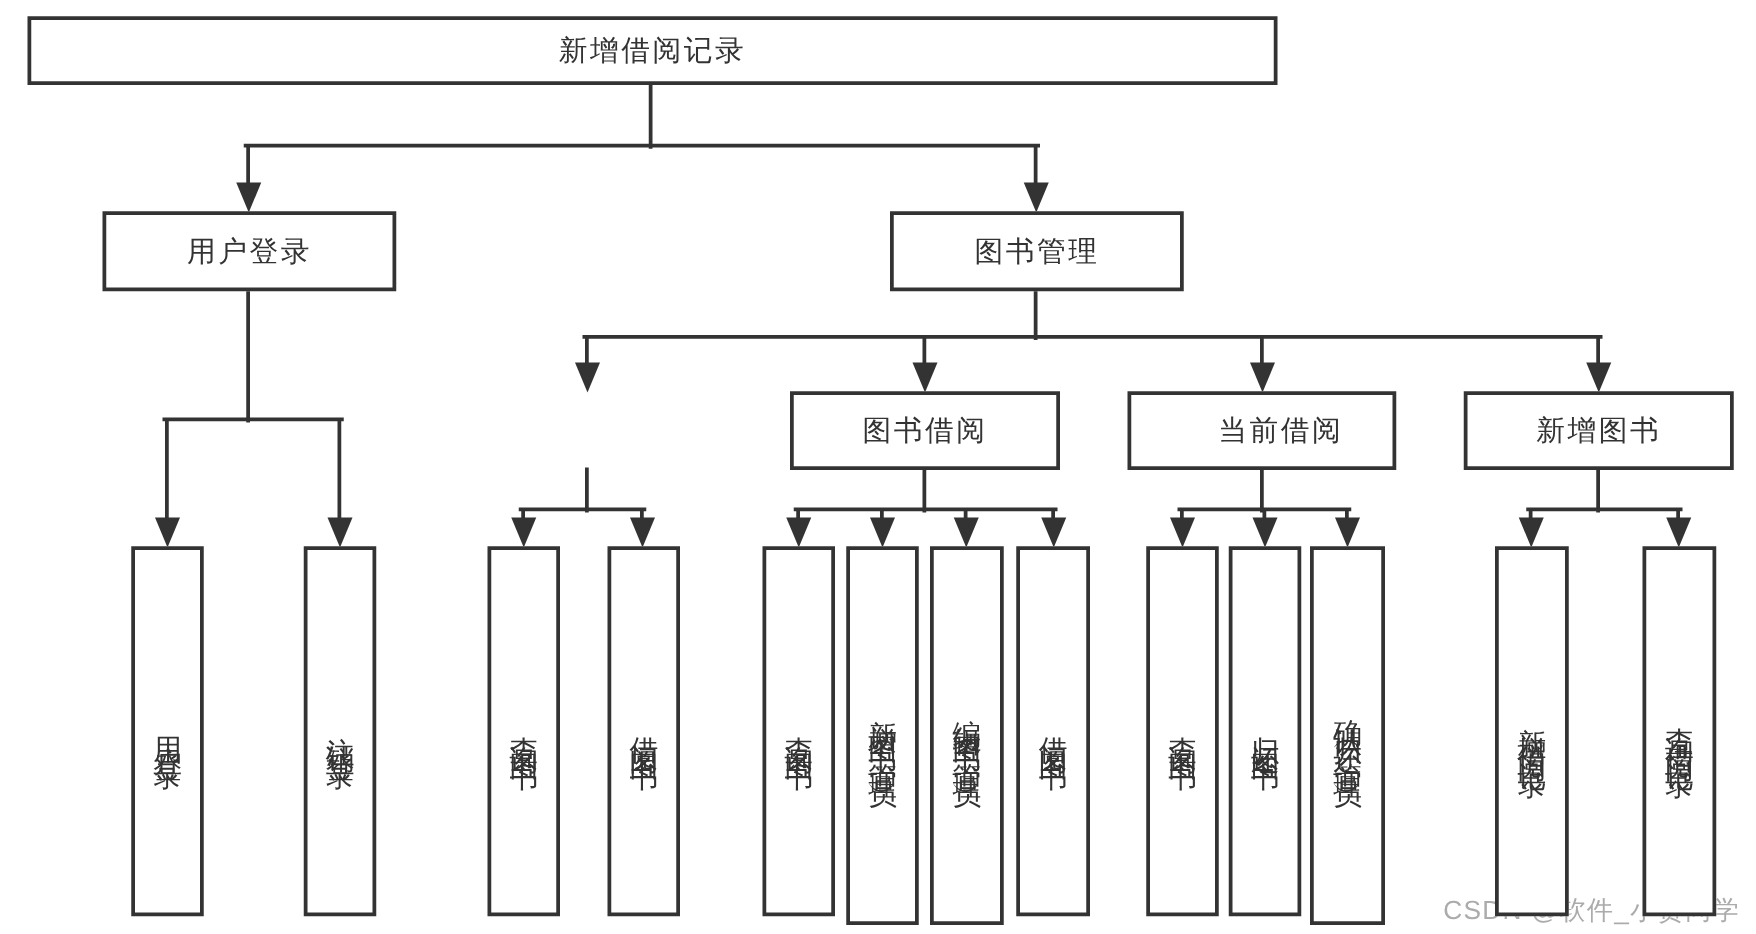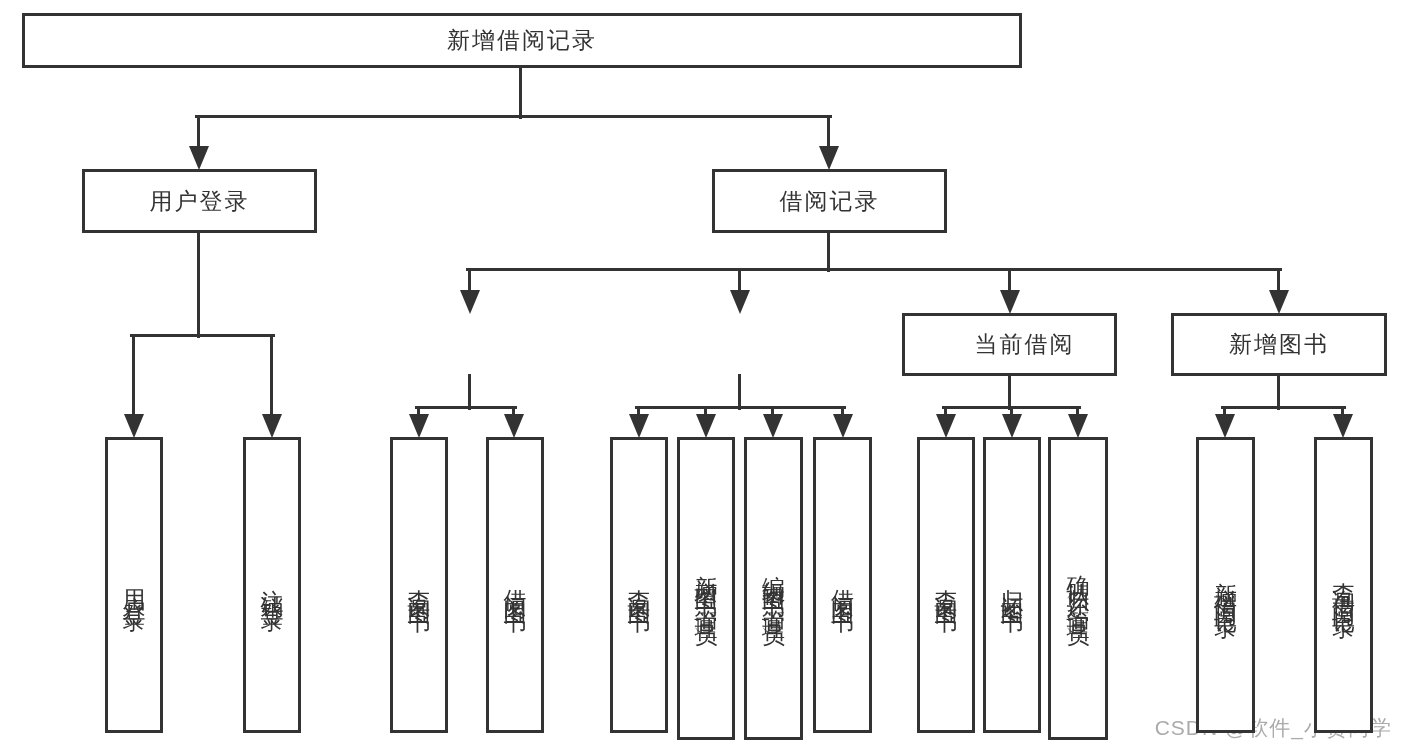--- a/index.html
+++ b/index.html
@@ -117,21 +117,24 @@
     <div class="arrowhead" style="border-top-color: rgb(51, 51, 51); left: 1215px; top: 414px;"></div>
     <div class="seg" style="background: rgb(51, 51, 51); left: 1341px; top: 408px; width: 3px; height: 16px;"></div>
     <div class="arrowhead" style="border-top-color: rgb(51, 51, 51); left: 1333px; top: 414px;"></div>
     <div class="node" style="left: 22px; top: 13px; width: 1000px; height: 55px; border-color: rgb(51, 51, 51); color: rgb(51, 51, 51);">
       <span class="lbl-h">新增借阅记录</span>
     </div>
     <div class="node" style="left: 82px; top: 169px; width: 235px; height: 64px; border-color: rgb(51, 51, 51); color: rgb(51, 51, 51);">
       <span class="lbl-h">用户登录</span>
     </div>
     <div class="node" style="left: 712px; top: 169px; width: 235px; height: 64px; border-color: rgb(51, 51, 51); color: rgb(51, 51, 51);">
-      <span class="lbl-h">借阅记录</span>
+      <span class="lbl-h">图书管理</span>
+    </div>
+    <div class="node" style="left: 632px; top: 313px; width: 216px; height: 63px; border-color: rgb(51, 51, 51); color: rgb(51, 51, 51);">
+      <span class="lbl-h">图书借阅</span>
     </div>
     <div class="node" style="left: 902px; top: 313px; width: 215px; height: 63px; border-color: rgb(51, 51, 51); color: rgb(51, 51, 51); padding-left: 30px;">
       <span class="lbl-h">当前借阅</span>
     </div>
     <div class="node" style="left: 1171px; top: 313px; width: 216px; height: 63px; border-color: rgb(51, 51, 51); color: rgb(51, 51, 51);">
       <span class="lbl-h">新增图书</span>
     </div>
     <div class="node" style="left: 105px; top: 437px; width: 58px; height: 296px; border-color: rgb(51, 51, 51); color: rgb(51, 51, 51);">
       <span class="lbl-v">用户登录</span>
     </div>

